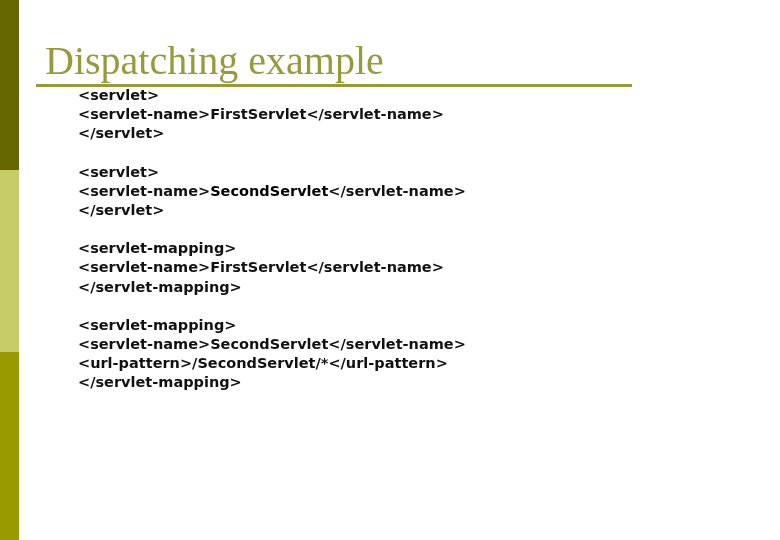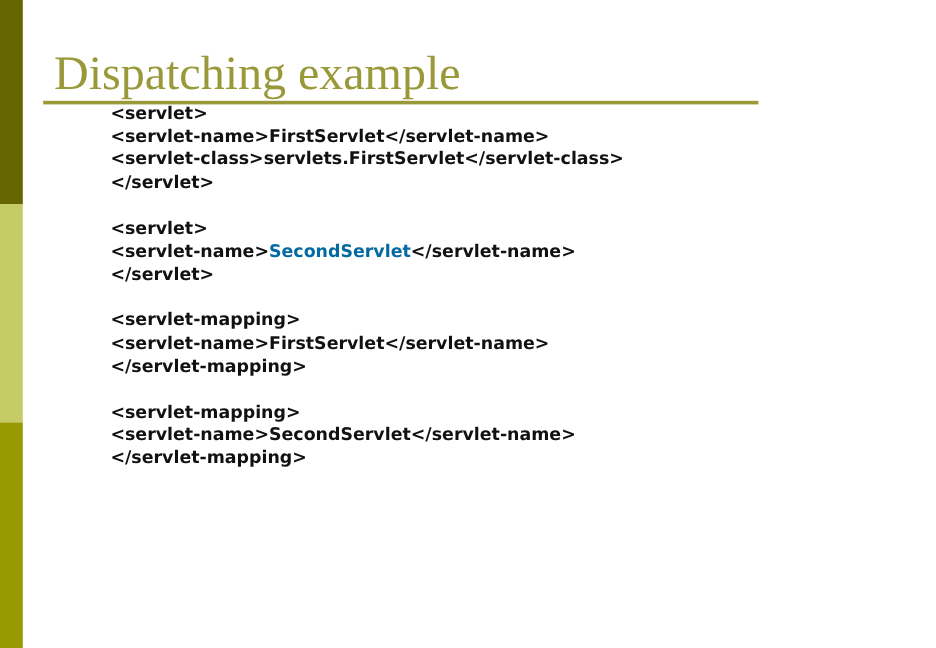--- a/index.html
+++ b/index.html
@@ -41,21 +41,21 @@
     color: var(--accent);
     white-space: nowrap;
   }
   .title-rule {
     height: 3px;
     background: var(--accent);
     margin-top: 2px;
   }
   .code-area {
     position: absolute;
-    left: 92px;
+    left: 78px;
     top: 86px;
     font-family: "DejaVu Sans", sans-serif;
     font-weight: 700;
     font-size: 14.5px;
     line-height: 19.2px;
     color: var(--code-text);
   }
   .code-block { margin-bottom: 19px; }
   .code-line  { white-space: pre; }
 </style>
@@ -71,32 +71,32 @@
 
   <div class="title-wrap">
     <h1 class="title">Dispatching example</h1>
     <div class="title-rule"></div>
   </div>
 
   <div class="code-area">
       <div class="code-block">
         <div class="code-line"><span>&lt;servlet&gt;</span></div>
         <div class="code-line"><span>&lt;servlet-name&gt;FirstServlet&lt;/servlet-name&gt;</span></div>
-        <div class="code-line"><span>&lt;servlet-class&gt;servlets.FirstServlet&lt;/servlet-class&gt;</span></div>
         <div class="code-line"><span>&lt;/servlet&gt;</span></div>
       </div>
       <div class="code-block">
         <div class="code-line"><span>&lt;servlet&gt;</span></div>
-        <div class="code-line"><span>&lt;servlet-name&gt;</span><span style="color: #0369a1;">SecondServlet</span><span>&lt;/servlet-name&gt;</span></div>
+        <div class="code-line"><span>&lt;servlet-name&gt;</span><span style="color: #000000;">SecondServlet</span><span>&lt;/servlet-name&gt;</span></div>
         <div class="code-line"><span>&lt;/servlet&gt;</span></div>
       </div>
       <div class="code-block">
         <div class="code-line"><span>&lt;servlet-mapping&gt;</span></div>
         <div class="code-line"><span>&lt;servlet-name&gt;FirstServlet&lt;/servlet-name&gt;</span></div>
         <div class="code-line"><span>&lt;/servlet-mapping&gt;</span></div>
       </div>
       <div class="code-block">
         <div class="code-line"><span>&lt;servlet-mapping&gt;</span></div>
         <div class="code-line"><span>&lt;servlet-name&gt;SecondServlet&lt;/servlet-name&gt;</span></div>
+        <div class="code-line"><span>&lt;url-pattern&gt;/SecondServlet/*&lt;/url-pattern&gt;</span></div>
         <div class="code-line"><span>&lt;/servlet-mapping&gt;</span></div>
       </div>
     </div>
 </div>
 
 </body></html>

